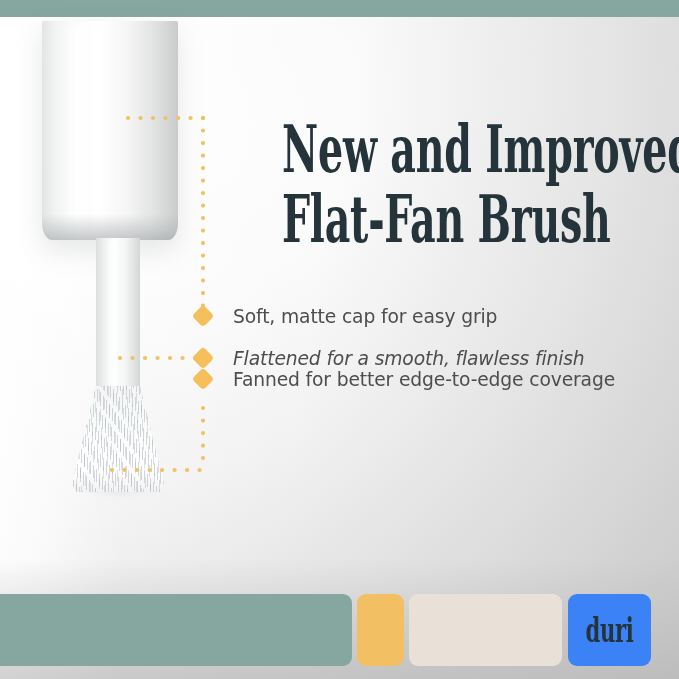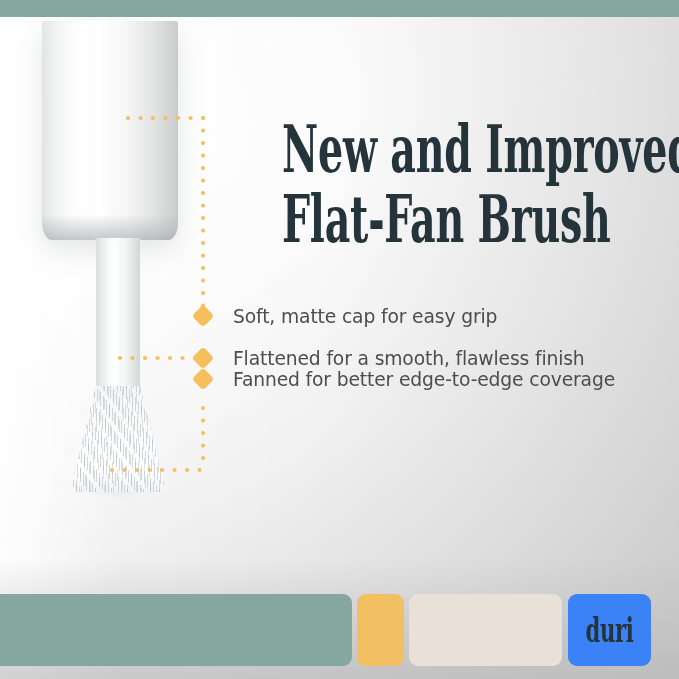--- a/index.html
+++ b/index.html
@@ -180,21 +180,21 @@
   
   .bullets { position: absolute; left: 0; top: 0; }
   .bullet-row {
     position: absolute;
     left: 190px;
     height: 26px;
     display: flex;
     align-items: center;
   }
   .bullet-row.r1 { top: 303px; }
-  .bullet-row.r2 { top: 345px; }
+  .bullet-row.r2 { top: 345px; font-style: italic; }
   .bullet-row.r3 { top: 366px; }
   .diamond {
     width: 16px; height: 16px;
     border-radius: 4px;
     transform: rotate(45deg);
     flex: 0 0 auto;
     margin-left: 5px;
   }
   .bullet-label {
     margin-left: 22px;

